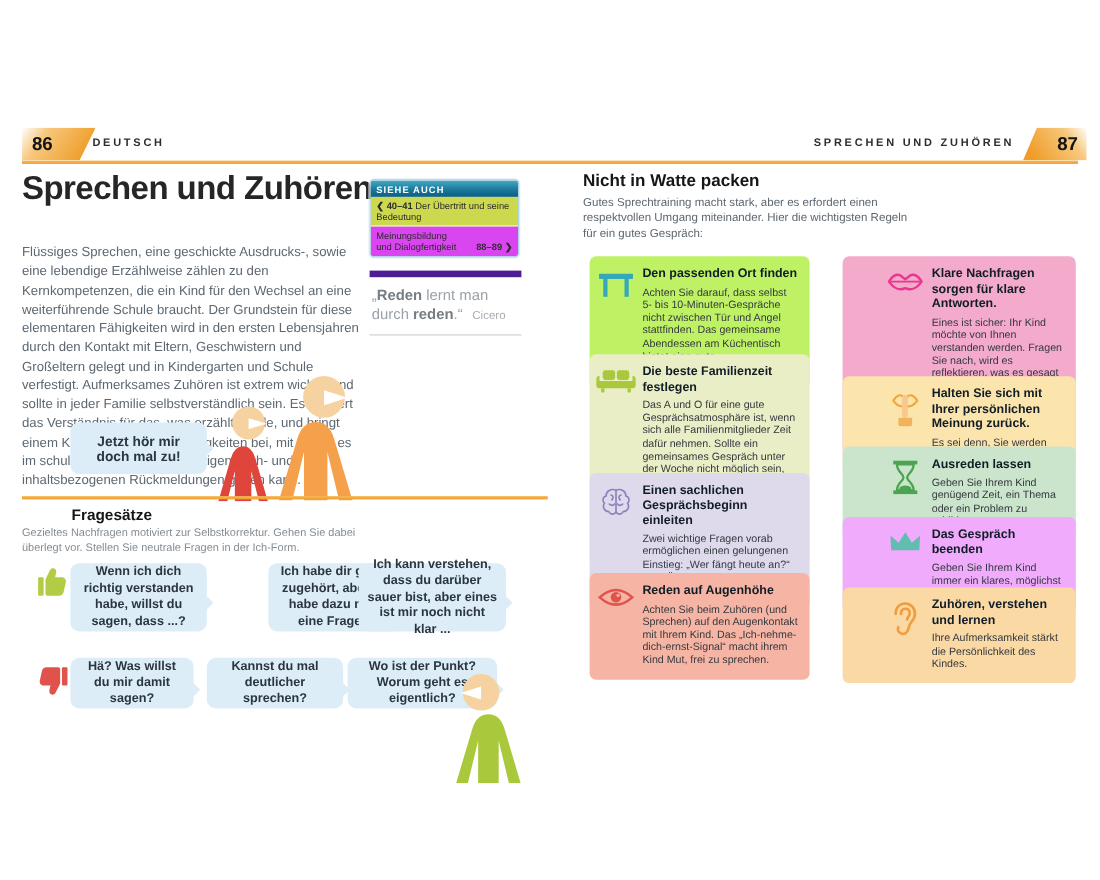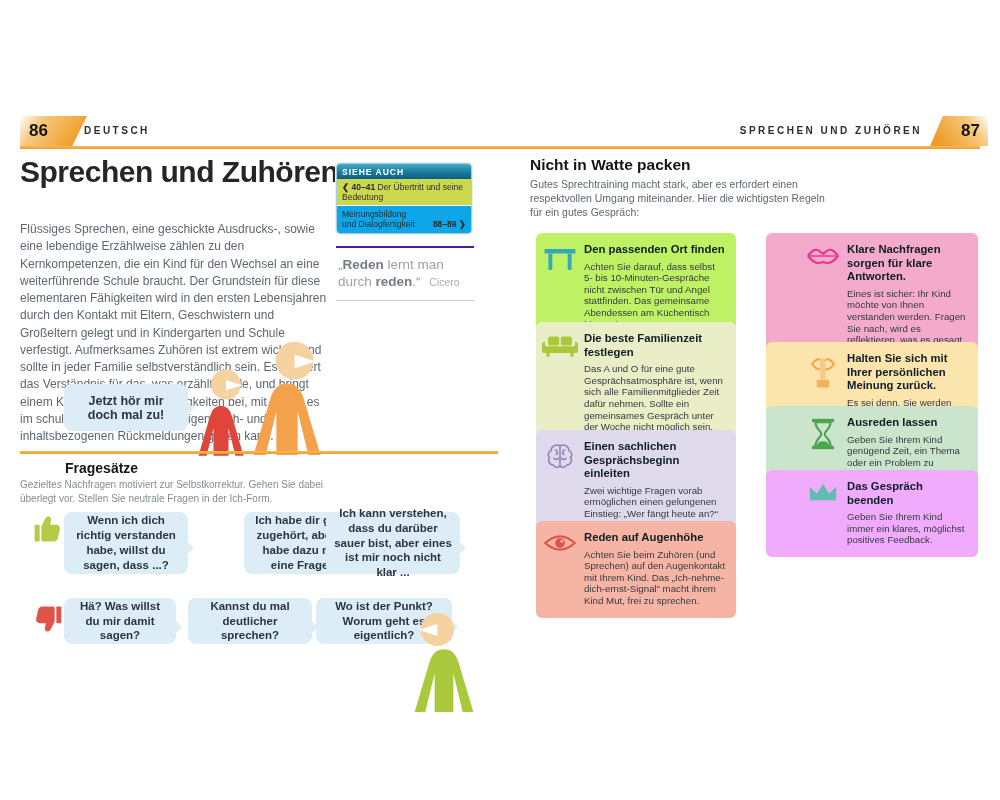--- a/index.html
+++ b/index.html
@@ -25,25 +25,25 @@
   
   .title{left:20px;top:155px;font-size:30px;font-weight:bold;color:#262626;letter-spacing:-.5px;}
   .subtitle{left:20px;top:199px;font-size:12.5px;font-weight:bold;color:#25313a;}
   .body-text{left:20px;top:221px;width:314px;font-size:12px;line-height:1.44;color:#5d6771;}
 
   .see-also{left:336px;top:163px;width:134px;border:1px solid #a9cfe0;border-radius:4px;overflow:hidden;
     box-shadow:0 0 0 1px #e3eef5;}
   .sa-head{background:linear-gradient(to bottom,#45aac2 0%,#1a7a9d 55%,#0c5f83 100%);
     color:#fff;font-size:8.5px;font-weight:bold;letter-spacing:1px;padding:3px 5px 2px;}
   .sa-row1{background:#ccd94f;padding:3px 5px;font-size:8.5px;color:#2c2c2c;border-bottom:1px solid #fff;}
-  .sa-row2{background:#0ea5e9;padding:3px 5px 4px;font-size:8.5px;color:#2c2c2c;
+  .sa-row2{background:#d946ef;padding:3px 5px 4px;font-size:8.5px;color:#2c2c2c;
     display:flex;justify-content:space-between;align-items:flex-end;}
   .sa-bold{font-weight:bold;}
 
-  .quote{left:336px;top:246px;width:134px;border-top:2px solid #4c1d95;border-bottom:1px solid #c9ced2;
+  .quote{left:336px;top:246px;width:134px;border-top:6px solid #4c1d95;border-bottom:1px solid #c9ced2;
     padding:9px 2px;font-size:13.5px;line-height:1.25;color:#9aa1a8;}
   .quote b{color:#757d85;}
   .quote-attrib{font-size:10.5px;color:#a8aeb4;margin-left:5px;}
 
   .bubble{background:#ddedf7;border-radius:8px;color:#2a3540;font-weight:bold;text-align:center;
     display:flex;align-items:center;justify-content:center;padding:4px 8px;box-sizing:border-box;}
   .bubble:after{content:"";position:absolute;border:8px solid transparent;}
   .tail-r:after{right:-14px;top:35%;border-left-color:#ddedf7;}
   .tail-rl:after{right:-14px;top:45%;border-left-color:#ddedf7;}
   .tail-l:after{left:-14px;top:55%;border-right-color:#ddedf7;}
@@ -270,14 +270,28 @@
       <svg width="30" height="20" viewBox="0 0 40 26">
         <path d="M3 24 L2 6 L12 15 L20 2 L28 15 L38 6 L37 24 Z" fill="currentColor"></path>
       </svg>
     </span>
     <div class="card-body">
       <div class="card-title">Das Gespräch beenden</div>
       <div class="card-text">Geben Sie Ihrem Kind immer ein klares, möglichst positives Feedback.</div>
     </div>
   </div>
 
+  <div class="abs card col-r" style="top: 534px; background-color: rgb(251, 217, 165);">
+    <span class="card-icon" style="color: rgb(240, 157, 62);">
+      <svg width="24" height="34" viewBox="0 0 30 42">
+        <g fill="none" stroke="currentColor" stroke-width="3" stroke-linecap="round">
+          <path d="M4 15 C4 7 9 3 15 3 C21 3 26 8 26 15 C26 22 20 24 19 30 C18 36 14 39 10 37 C7 35.5 6 33 7 30"></path>
+          <path d="M10 15 C10 11 12 9 15 9 C18 9 20 11 20 14 C20 17 18 18 17 21"></path>
+        </g>
+      </svg>
+    </span>
+    <div class="card-body">
+      <div class="card-title">Zuhören, verstehen und lernen</div>
+      <div class="card-text">Ihre Aufmerksamkeit stärkt die Persönlichkeit des Kindes.</div>
+    </div>
+  </div>
 
 </div>
 
 </body></html>

